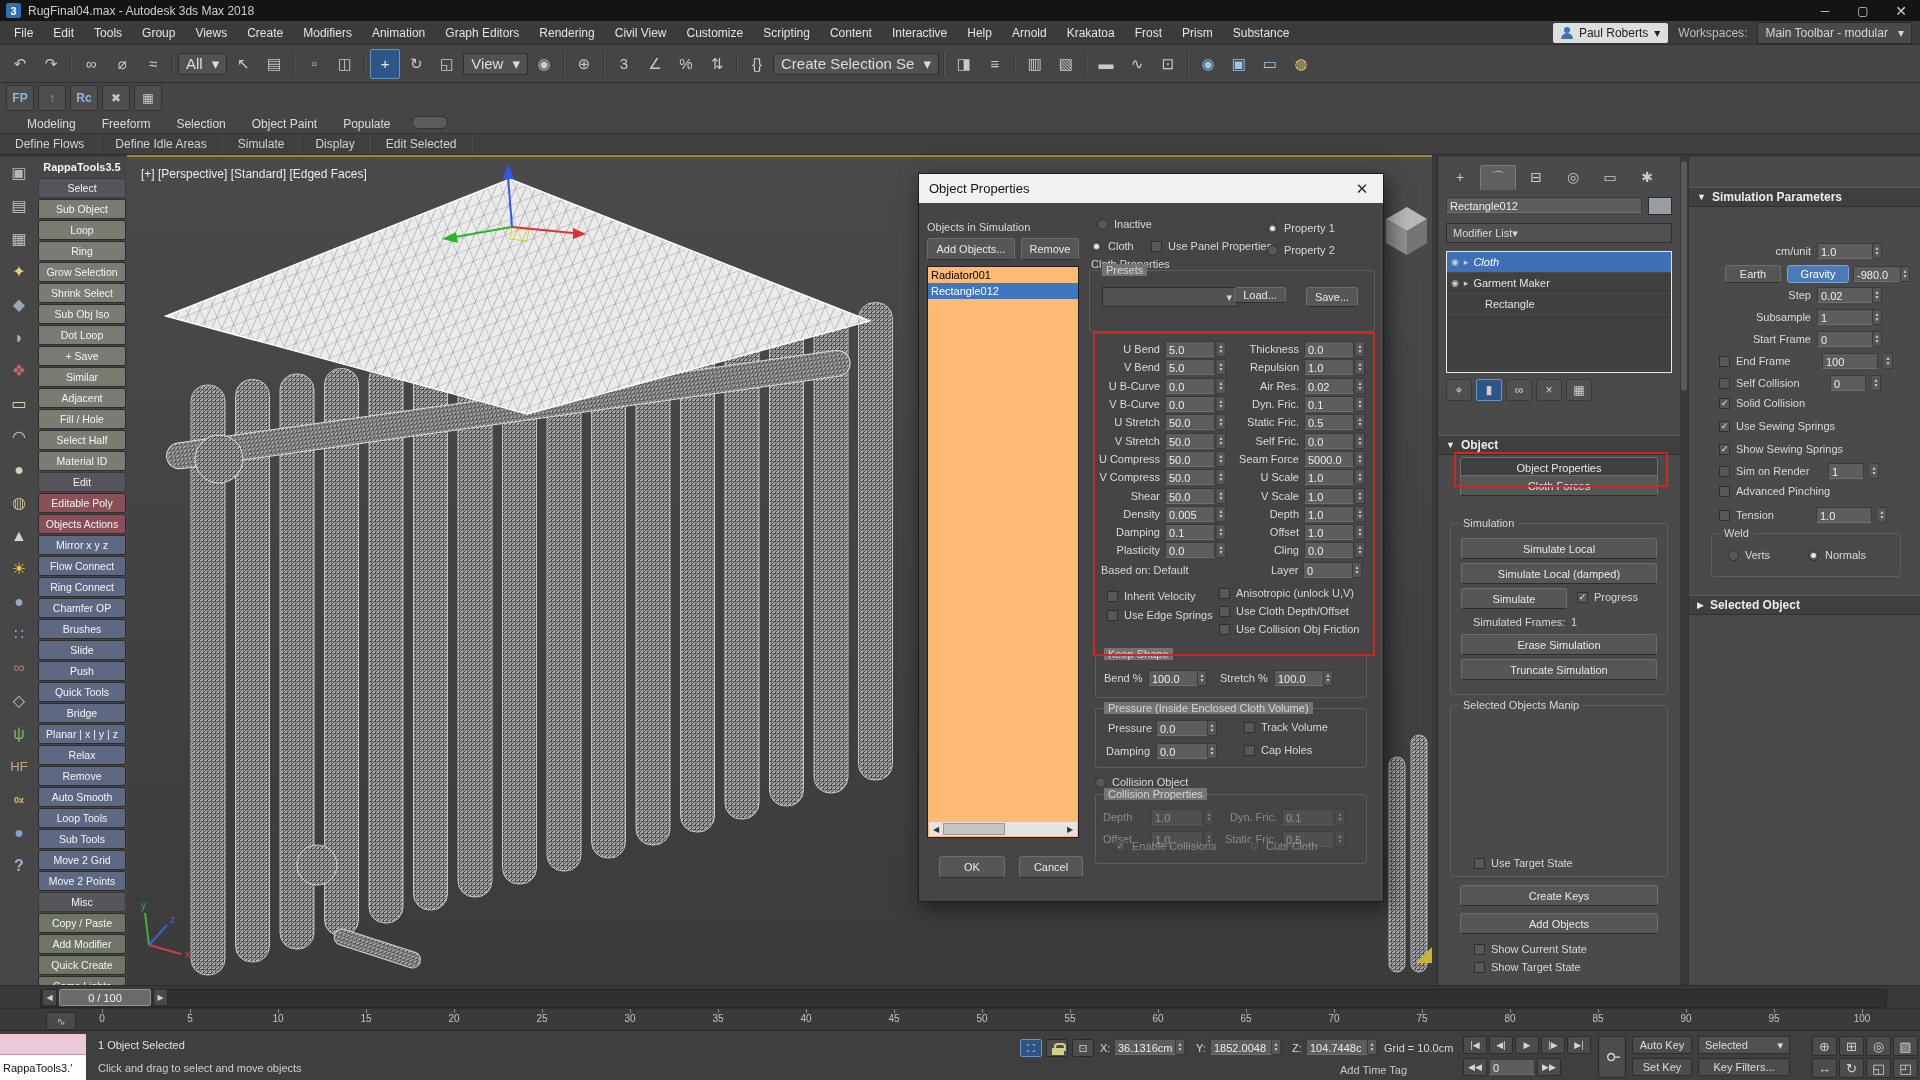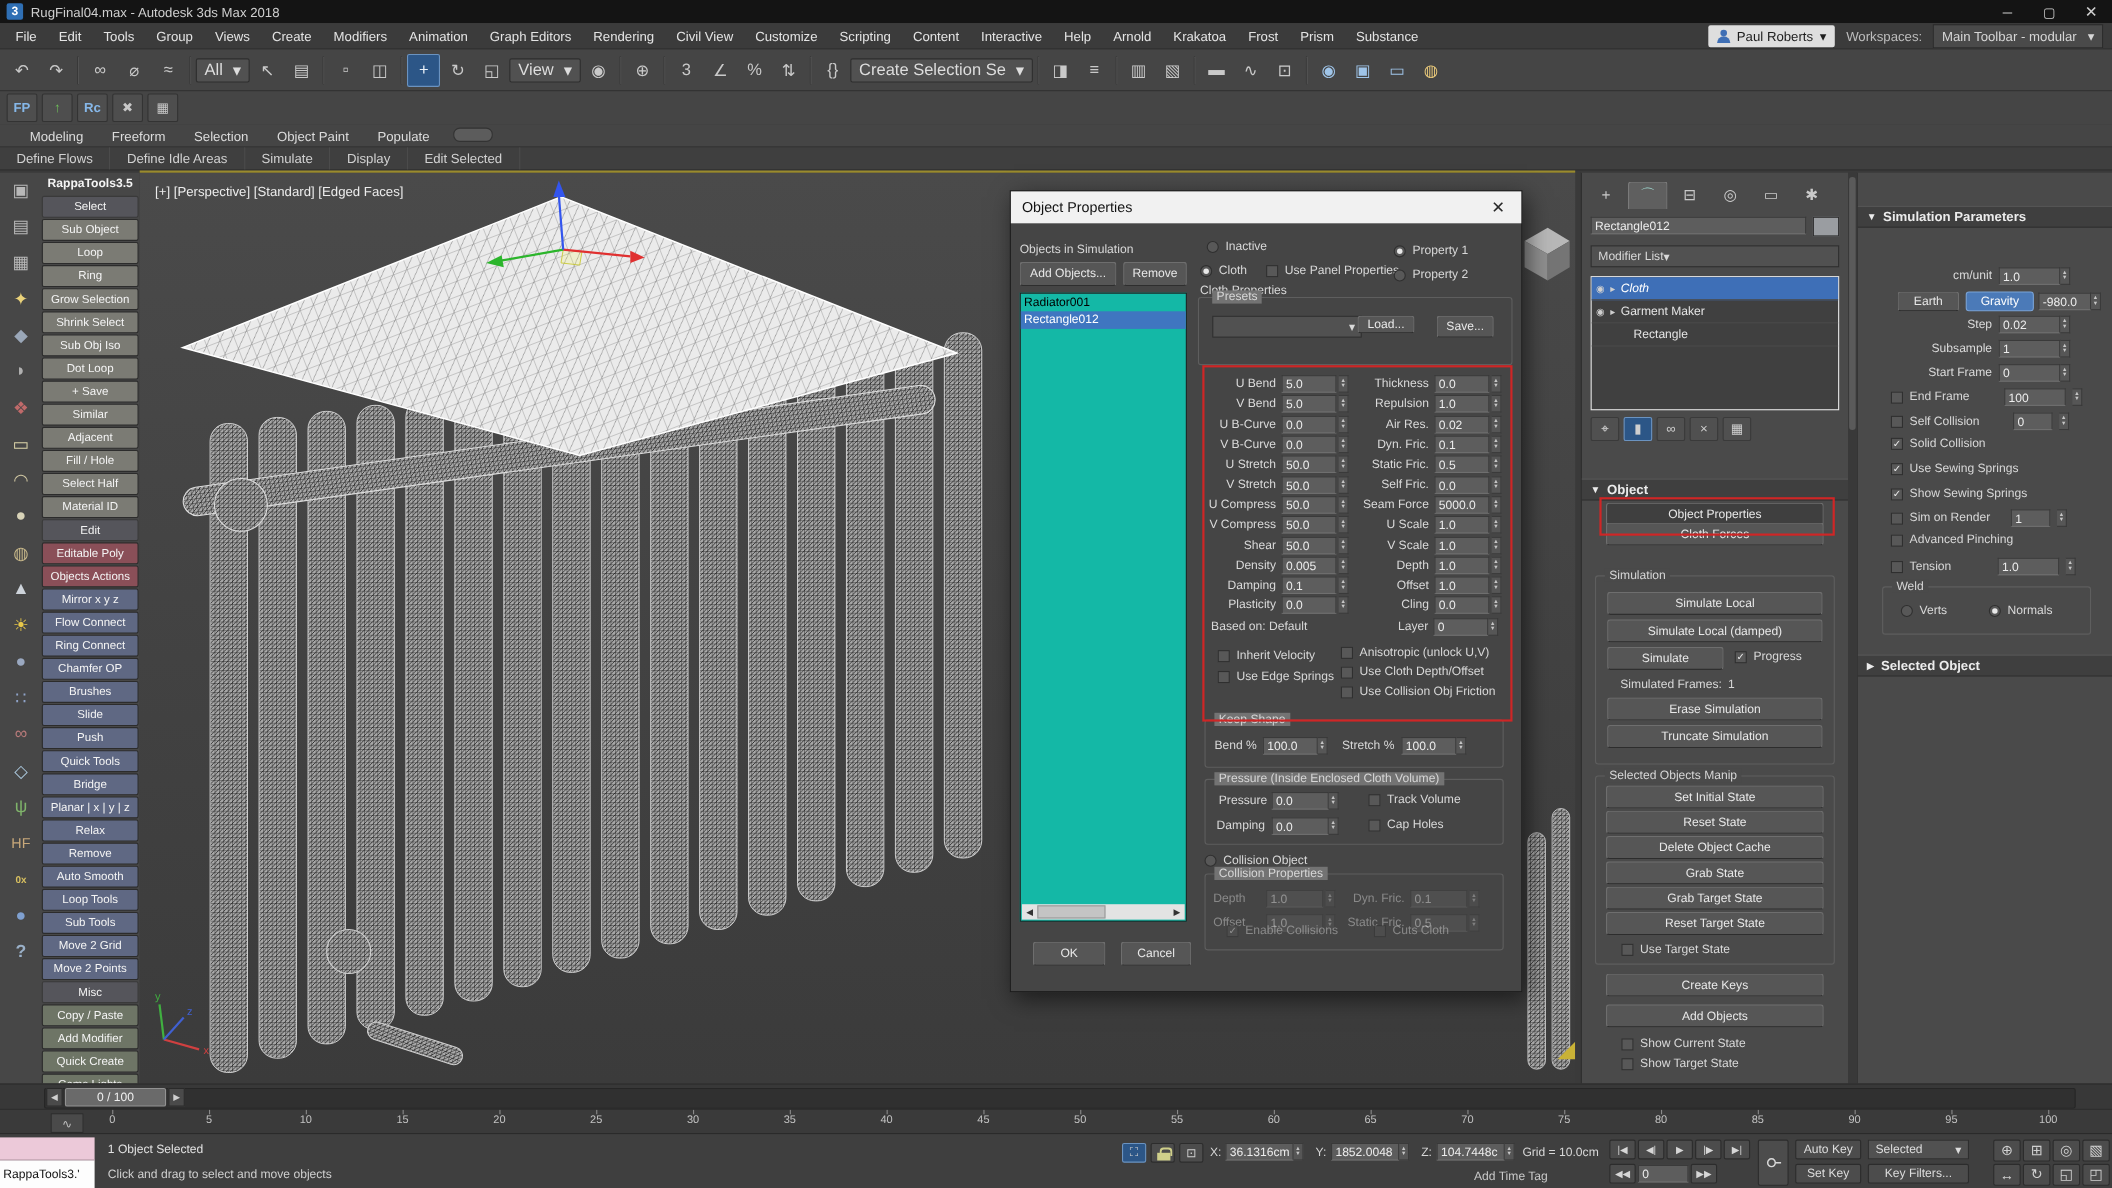--- a/index.html
+++ b/index.html
@@ -53,21 +53,21 @@
   #viewport{position:absolute;left:127px;top:155px;width:1305px;height:830px;background:linear-gradient(#4a4a4a,#3b3b3b);border-top:2px solid #9a8b2e;box-sizing:border-box;overflow:hidden}
   #vplabel{position:absolute;left:14px;top:10px;color:#ececec;font-size:12px;z-index:3}
   #vpcorner{position:absolute;right:0;bottom:22px;width:0;height:0;border-left:16px solid transparent;border-bottom:16px solid #c9b236;z-index:3}
   #scene{position:absolute;left:0;top:0}
   
   #dialog{position:absolute;left:918px;top:173px;width:464px;height:727px;background:#454545;border:1px solid #1c1c1c;box-shadow:4px 6px 20px rgba(0,0,0,.55);z-index:6;box-sizing:content-box}
   #dlg-title{height:29px;background:#f1f1f1;color:#121212;display:flex;align-items:center;padding:0 10px;font-size:13px}
   #dlg-close{margin-left:auto;color:#2a2a2a;font-size:15px;width:22px;text-align:center}
   .dlab{position:absolute;color:#d8d8d8;white-space:nowrap}
   .btn{position:absolute;background:#565656;border:1px solid #6e6e6e;border-bottom-color:#2e2e2e;border-radius:3px;color:#e8e8e8;display:flex;align-items:center;justify-content:center;font-size:11px;box-sizing:border-box}
-  #dlg-list{position:absolute;left:8px;top:92px;width:152px;height:572px;background:#14b8a6;border:1px solid #1f1f1f;box-sizing:border-box}
+  #dlg-list{position:absolute;left:8px;top:92px;width:152px;height:572px;background:#fdba74;border:1px solid #1f1f1f;box-sizing:border-box}
   .dlg-obj{height:16px;line-height:16px;color:#000;padding-left:3px;font-size:11px}
   .dlg-obj[data-selected="true"]{background:#3f76c0;color:#fff}
   #dlg-hscroll{position:absolute;left:1px;bottom:1px;width:148px;height:14px;background:#e3e3e3;display:flex;align-items:center}
   .harr{width:14px;text-align:center;color:#333;font-size:8px}
   #hthumb{width:62px;height:12px;background:#c4c4c4;border:1px solid #9a9a9a;box-sizing:border-box}
   #hspace{flex:1}
   .radio{width:11px;height:11px;border-radius:50%;background:#585858;border:1px solid #2f2f2f;box-sizing:border-box;flex:none}
   .radio[data-checked="true"]::before{content:"";display:block;width:5px;height:5px;border-radius:50%;background:#e8e8e8;margin:2px}
   .cb{width:11px;height:11px;background:#585858;border:1px solid #2f2f2f;box-sizing:border-box;flex:none;font-size:9px;line-height:9px;color:#eee;text-align:center}
   .cb[data-checked="true"]::before{content:"✓"}
@@ -1108,29 +1108,20 @@
       </div>
     <span class="dlab" style="left:22px;top:92px">Simulated Frames:</span>
     <span class="dlab" style="left:120px;top:92px">1</span>
     <span class="cpbtn" style="left:10px;top:110px;width:196px">Erase Simulation</span>
     <span class="cpbtn" style="left:10px;top:135px;width:196px">Truncate Simulation</span>
   </div>
 
   <div class="grp" style="left:12px;top:548px;width:218px;height:172px">
     <span class="gt" style="background:#4a4a4a">Selected Objects Manip</span>
   </div>
-  <div id="manip-list">
-
-  <div class="cpbtn">Set Initial State</div>
-      <div class="cpbtn">Reset State</div>
-      <div class="cpbtn">Delete Object Cache</div>
-      <div class="cpbtn">Grab State</div>
-      <div class="cpbtn">Grab Target State</div>
-      <div class="cpbtn">Reset Target State</div>
-    </div>
   <div class="ckrow" style="position:absolute;left:36px;top:700px">
       <span class="cb" data-checked="false"></span>
       <span>Use Target State</span>
     </div>
 
   <span class="cpbtn" style="top:728px">Create Keys</span>
   <span class="cpbtn" style="top:756px">Add Objects</span>
   <div class="ckrow" style="position:absolute;left:36px;top:786px">
       <span class="cb" data-checked="false"></span>
       <span>Show Current State</span>

